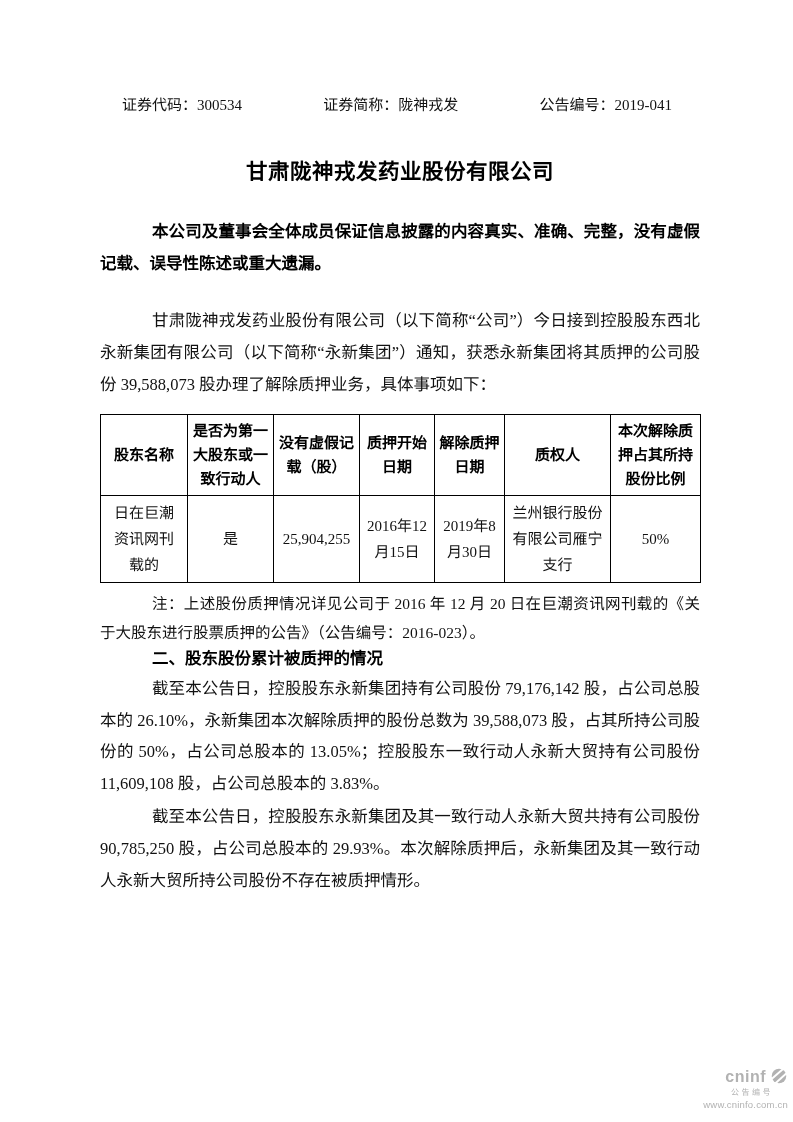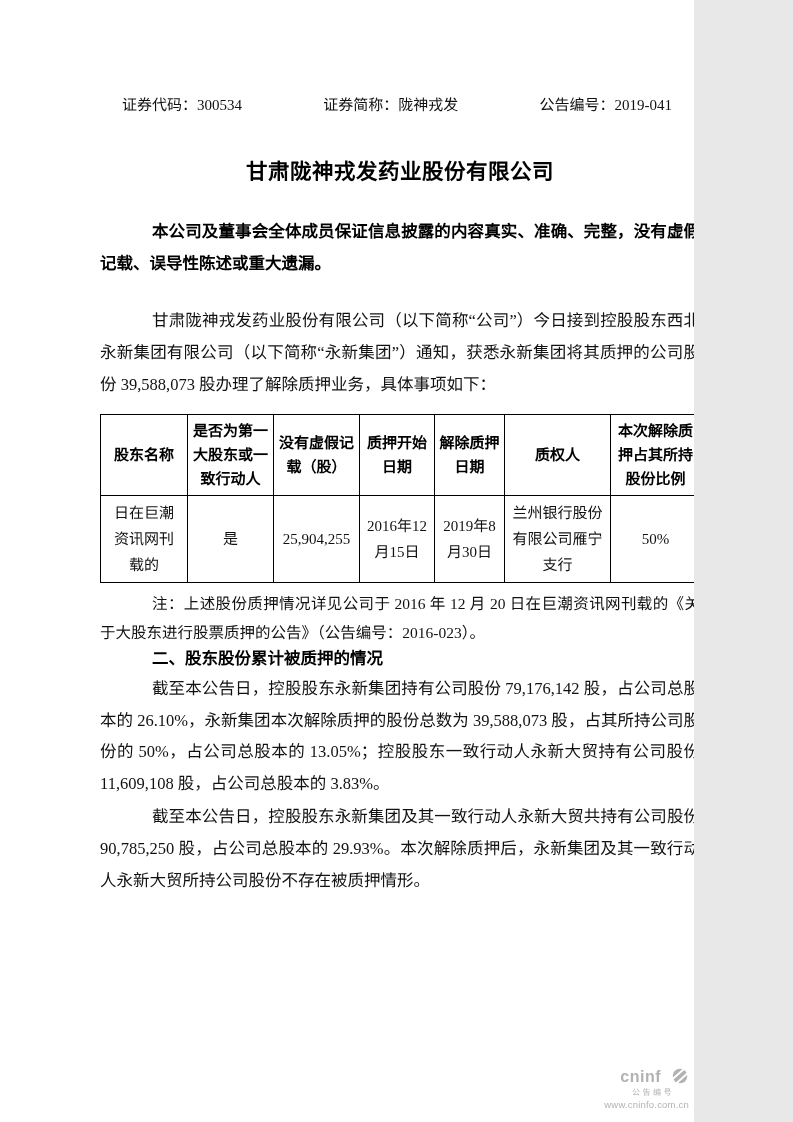--- a/index.html
+++ b/index.html
@@ -1,19 +1,19 @@
 <!DOCTYPE html>
 <html lang="zh-CN"><head>
 <meta charset="utf-8">
 <style>
   * { margin: 0; padding: 0; box-sizing: border-box; }
   html, body { background: #e8e8e8; }
   .page {
     position: relative;
-    width: 694px;
+    width: 793px;
     height: 1122px;
     background: #ffffff;
     overflow: hidden;
     font-family: "Liberation Serif", "DejaVu Serif", serif;
     color: #111111;
   }
   .doc {
     position: absolute;
     left: 100px;
     top: 0;
@@ -102,21 +102,21 @@
     right: 5px;
     bottom: 13px;
     text-align: right;
     font-family: "Liberation Sans", "DejaVu Sans", sans-serif;
     line-height: 1;
   }
   .wm-row1 {
     display: flex;
     align-items: center;
     justify-content: flex-end;
-    gap: 10px;
+    gap: 4px;
   }
   .wm-brand {
     font-size: 16px;
     font-weight: 700;
     letter-spacing: 0.5px;
   }
   .wm-icon { display: inline-block; }
   .wm-cn {
     font-size: 8px;
     letter-spacing: 2.5px;

